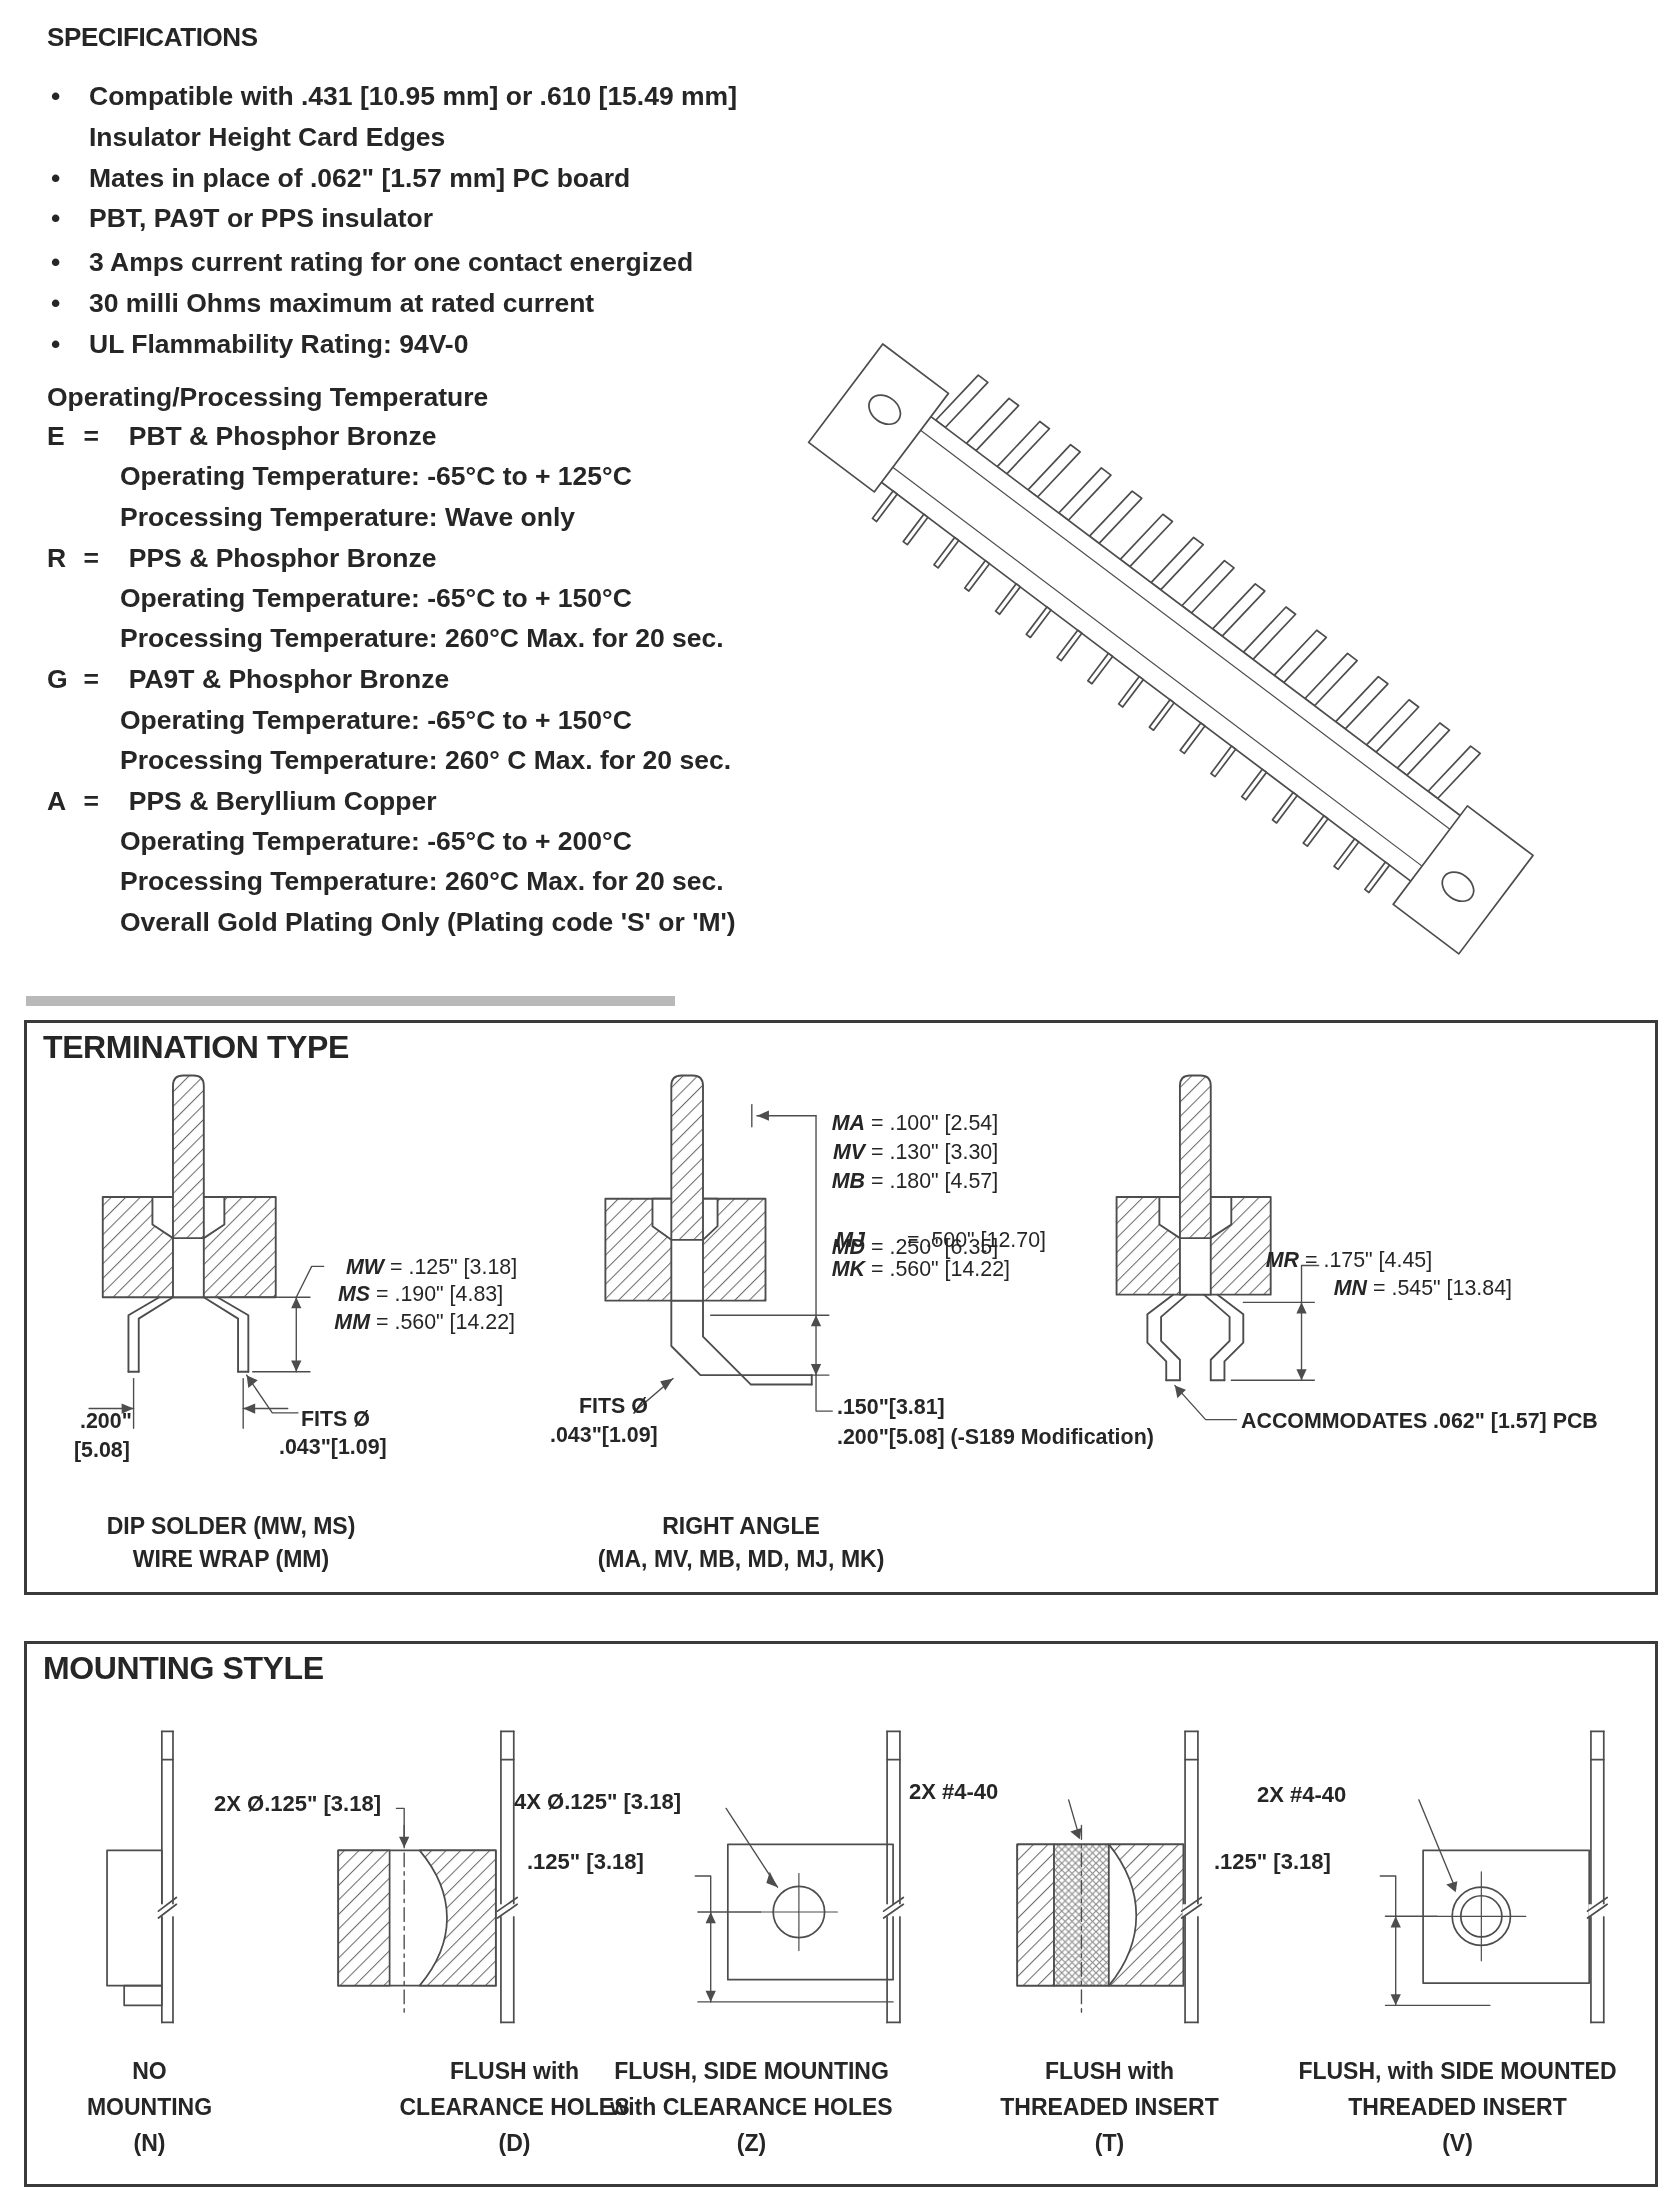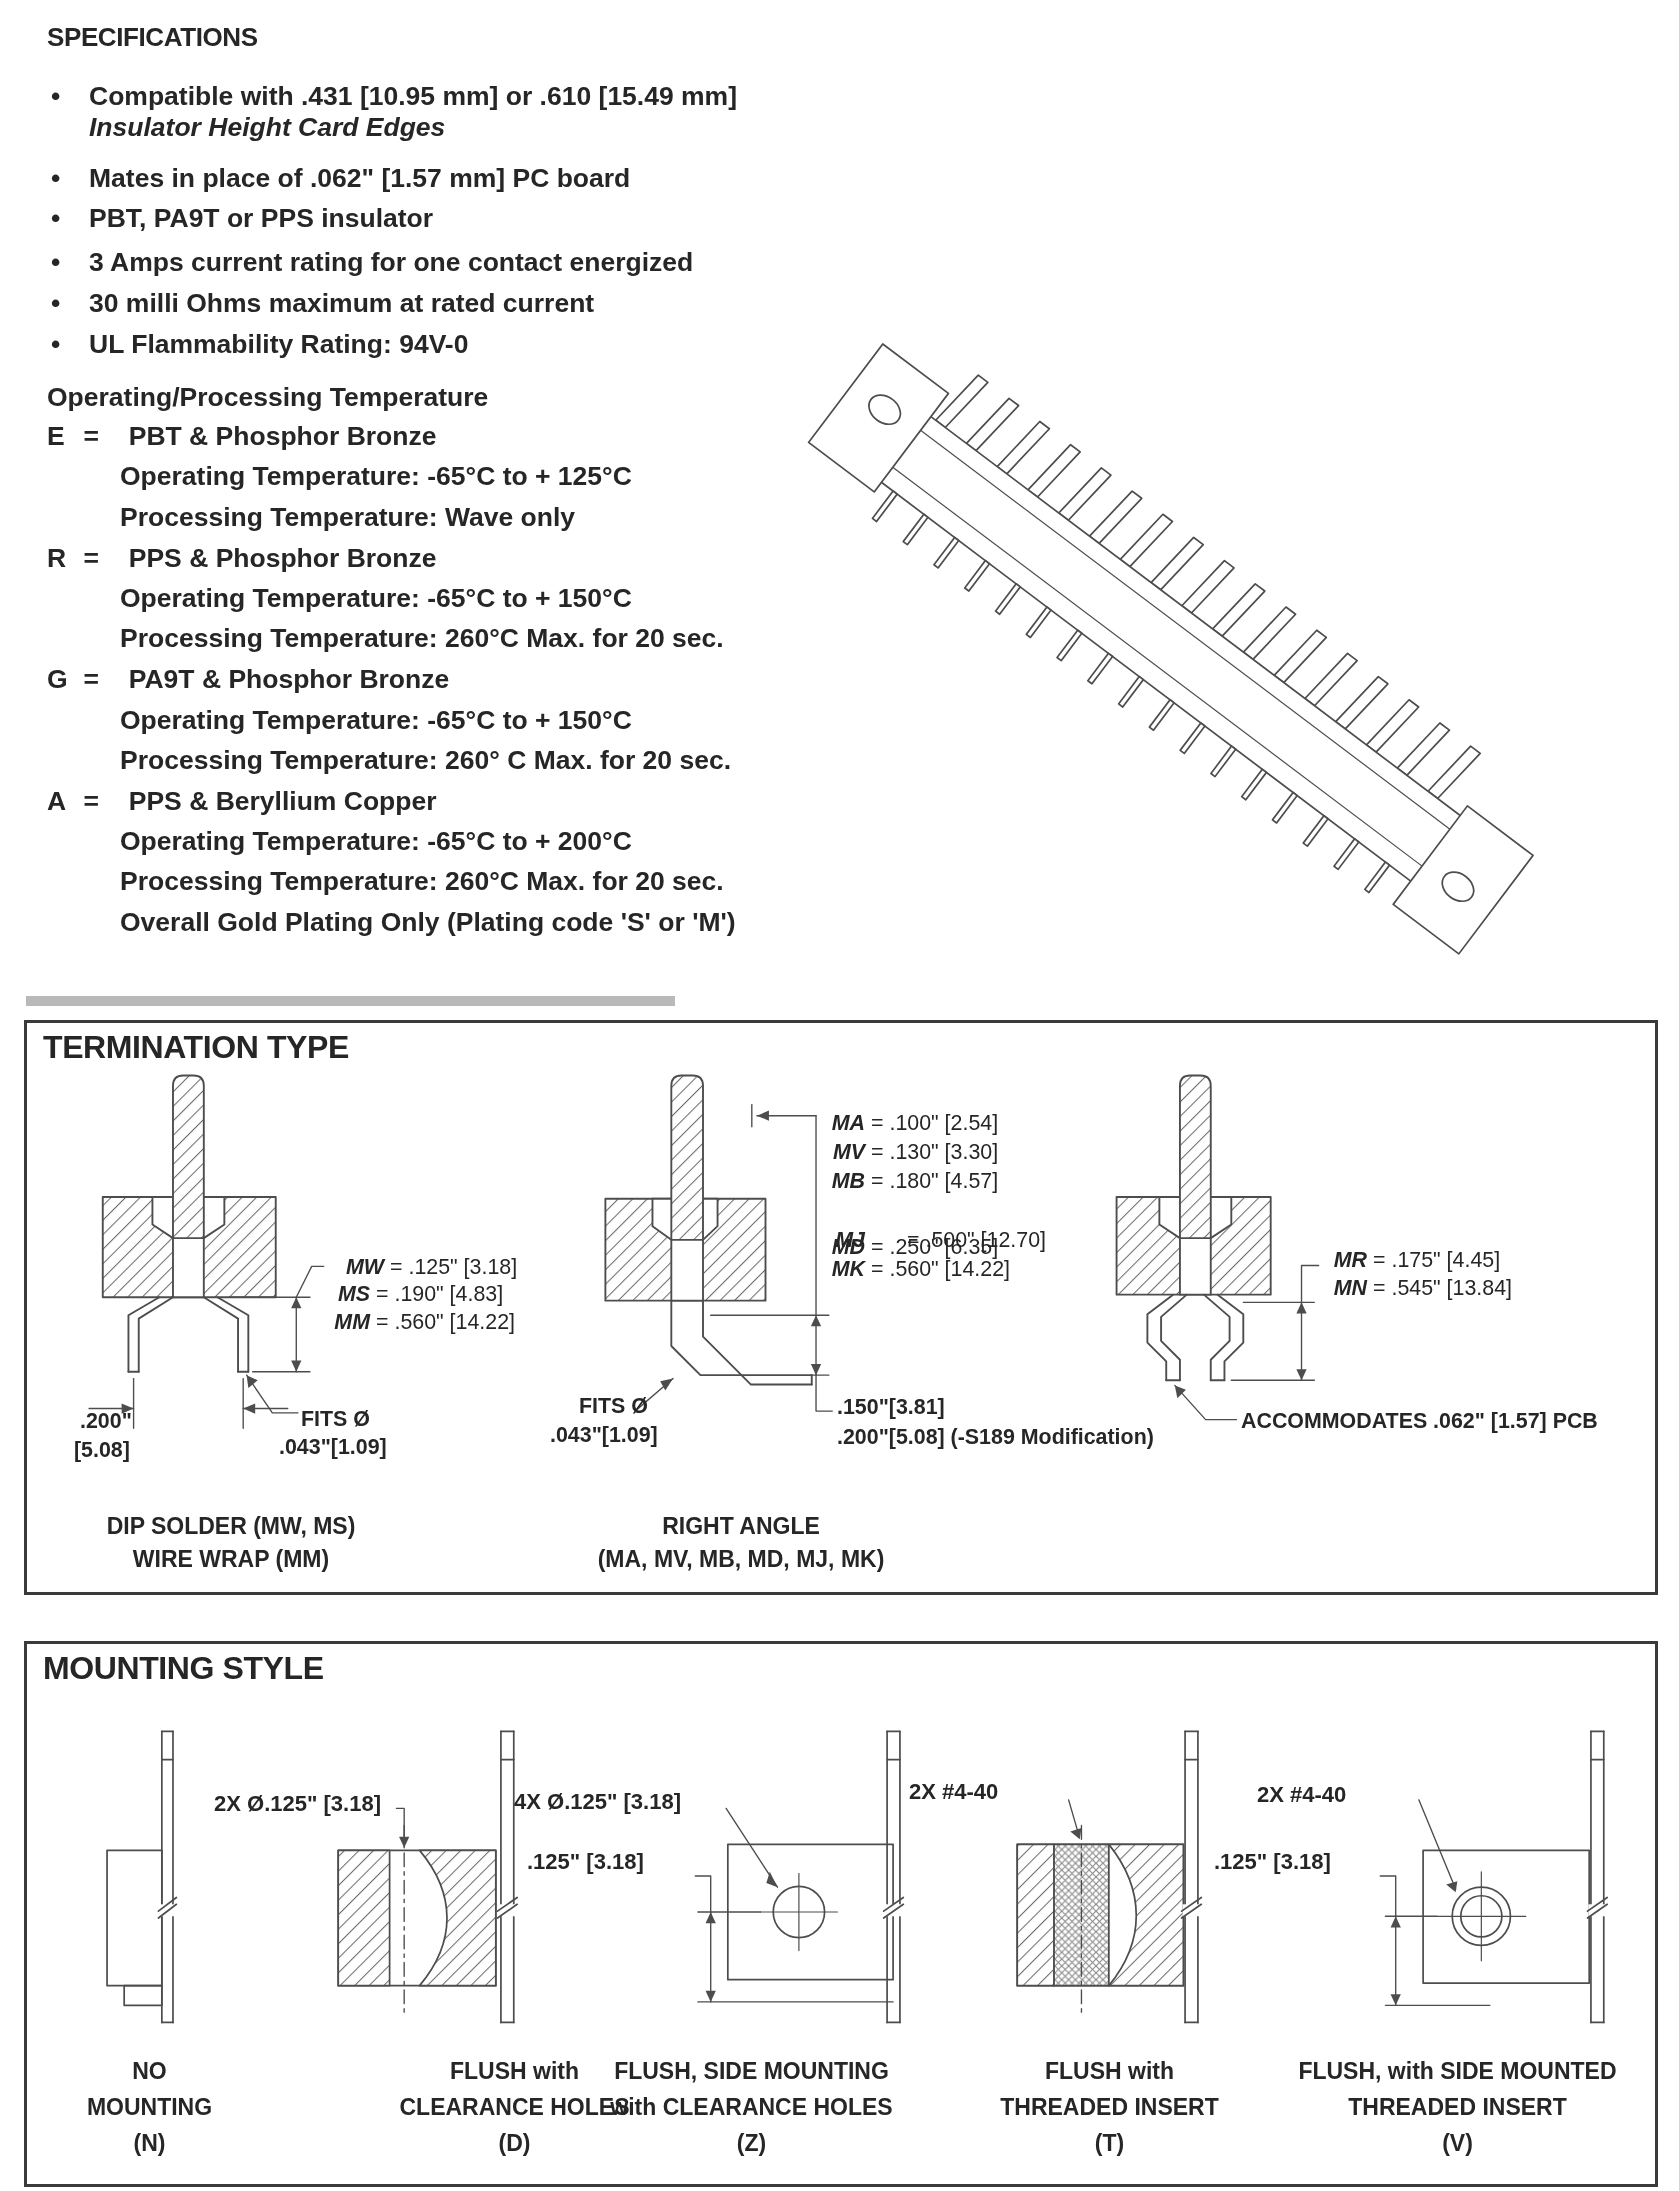--- a/index.html
+++ b/index.html
@@ -252,21 +252,21 @@
   </svg>
 
   <div class="grayband" style="left:26px;top:996px;width:649px;height:10.3px;"></div>
   <div class="box" style="left:24px;top:1020px;width:1628px;height:569px;"></div>
   <div class="box" style="left:24px;top:1641px;width:1628px;height:540px;"></div>
 
   <div class="t h1" style="left:47px;top:22px;">SPECIFICATIONS</div>
 
   <span class="bullet-dot" style="left:51px;top:81px;">•</span>
   <div class="t body" style="left:89px;top:81px;">Compatible with .431 [10.95 mm] or .610 [15.49 mm]</div>
-  <div class="t body" style="left:89px;top:112px;font-style:italic;">Insulator Height Card Edges</div>
+  <div class="t body" style="left:89px;top:122px;">Insulator Height Card Edges</div>
 
   <span class="bullet-dot" style="left:51px;top:163px;">•</span>
   <div class="t body" style="left:89px;top:163px;">Mates in place of .062" [1.57 mm] PC board</div>
 
   <span class="bullet-dot" style="left:51px;top:203px;">•</span>
   <div class="t body" style="left:89px;top:203px;">PBT, PA9T or PPS insulator</div>
 
   <span class="bullet-dot" style="left:51px;top:247px;">•</span>
   <div class="t body" style="left:89px;top:247px;">3 Amps current rating for one contact energized</div>
 
@@ -360,21 +360,21 @@
   </div>
   <div class="t dim" style="left:579px;top:1394px;">FITS Ø</div>
   <div class="t dim" style="left:550px;top:1423px;">.043"[1.09]</div>
   <div class="t dim" style="left:837px;top:1395px;">.150"[3.81]</div>
   <div class="t dim" style="left:837px;top:1425px;">.200"[5.08] (-S189 Modification)</div>
   <div class="cap" style="left:544px;top:1510px;width:394px;">
     <div>RIGHT ANGLE</div>
     <div>(MA, MV, MB, MD, MJ, MK)</div>
   </div>
 
-  <div class="t dimrow" style="left:1324px;top:1248px;">
+  <div class="t dimrow" style="left:1256px;top:1248px;">
     <span class="code w50">MR</span>
     <span>= .175" [4.45]</span>
   </div>
   <div class="t dimrow" style="left:1324px;top:1276px;">
     <span class="code w50">MN</span>
     <span>= .545" [13.84]</span>
   </div>
   <div class="t dim" style="left:1241px;top:1409px;">ACCOMMODATES .062" [1.57] PCB</div>
 
   <div class="t h2" style="left:43px;top:1650px;">MOUNTING STYLE</div>

